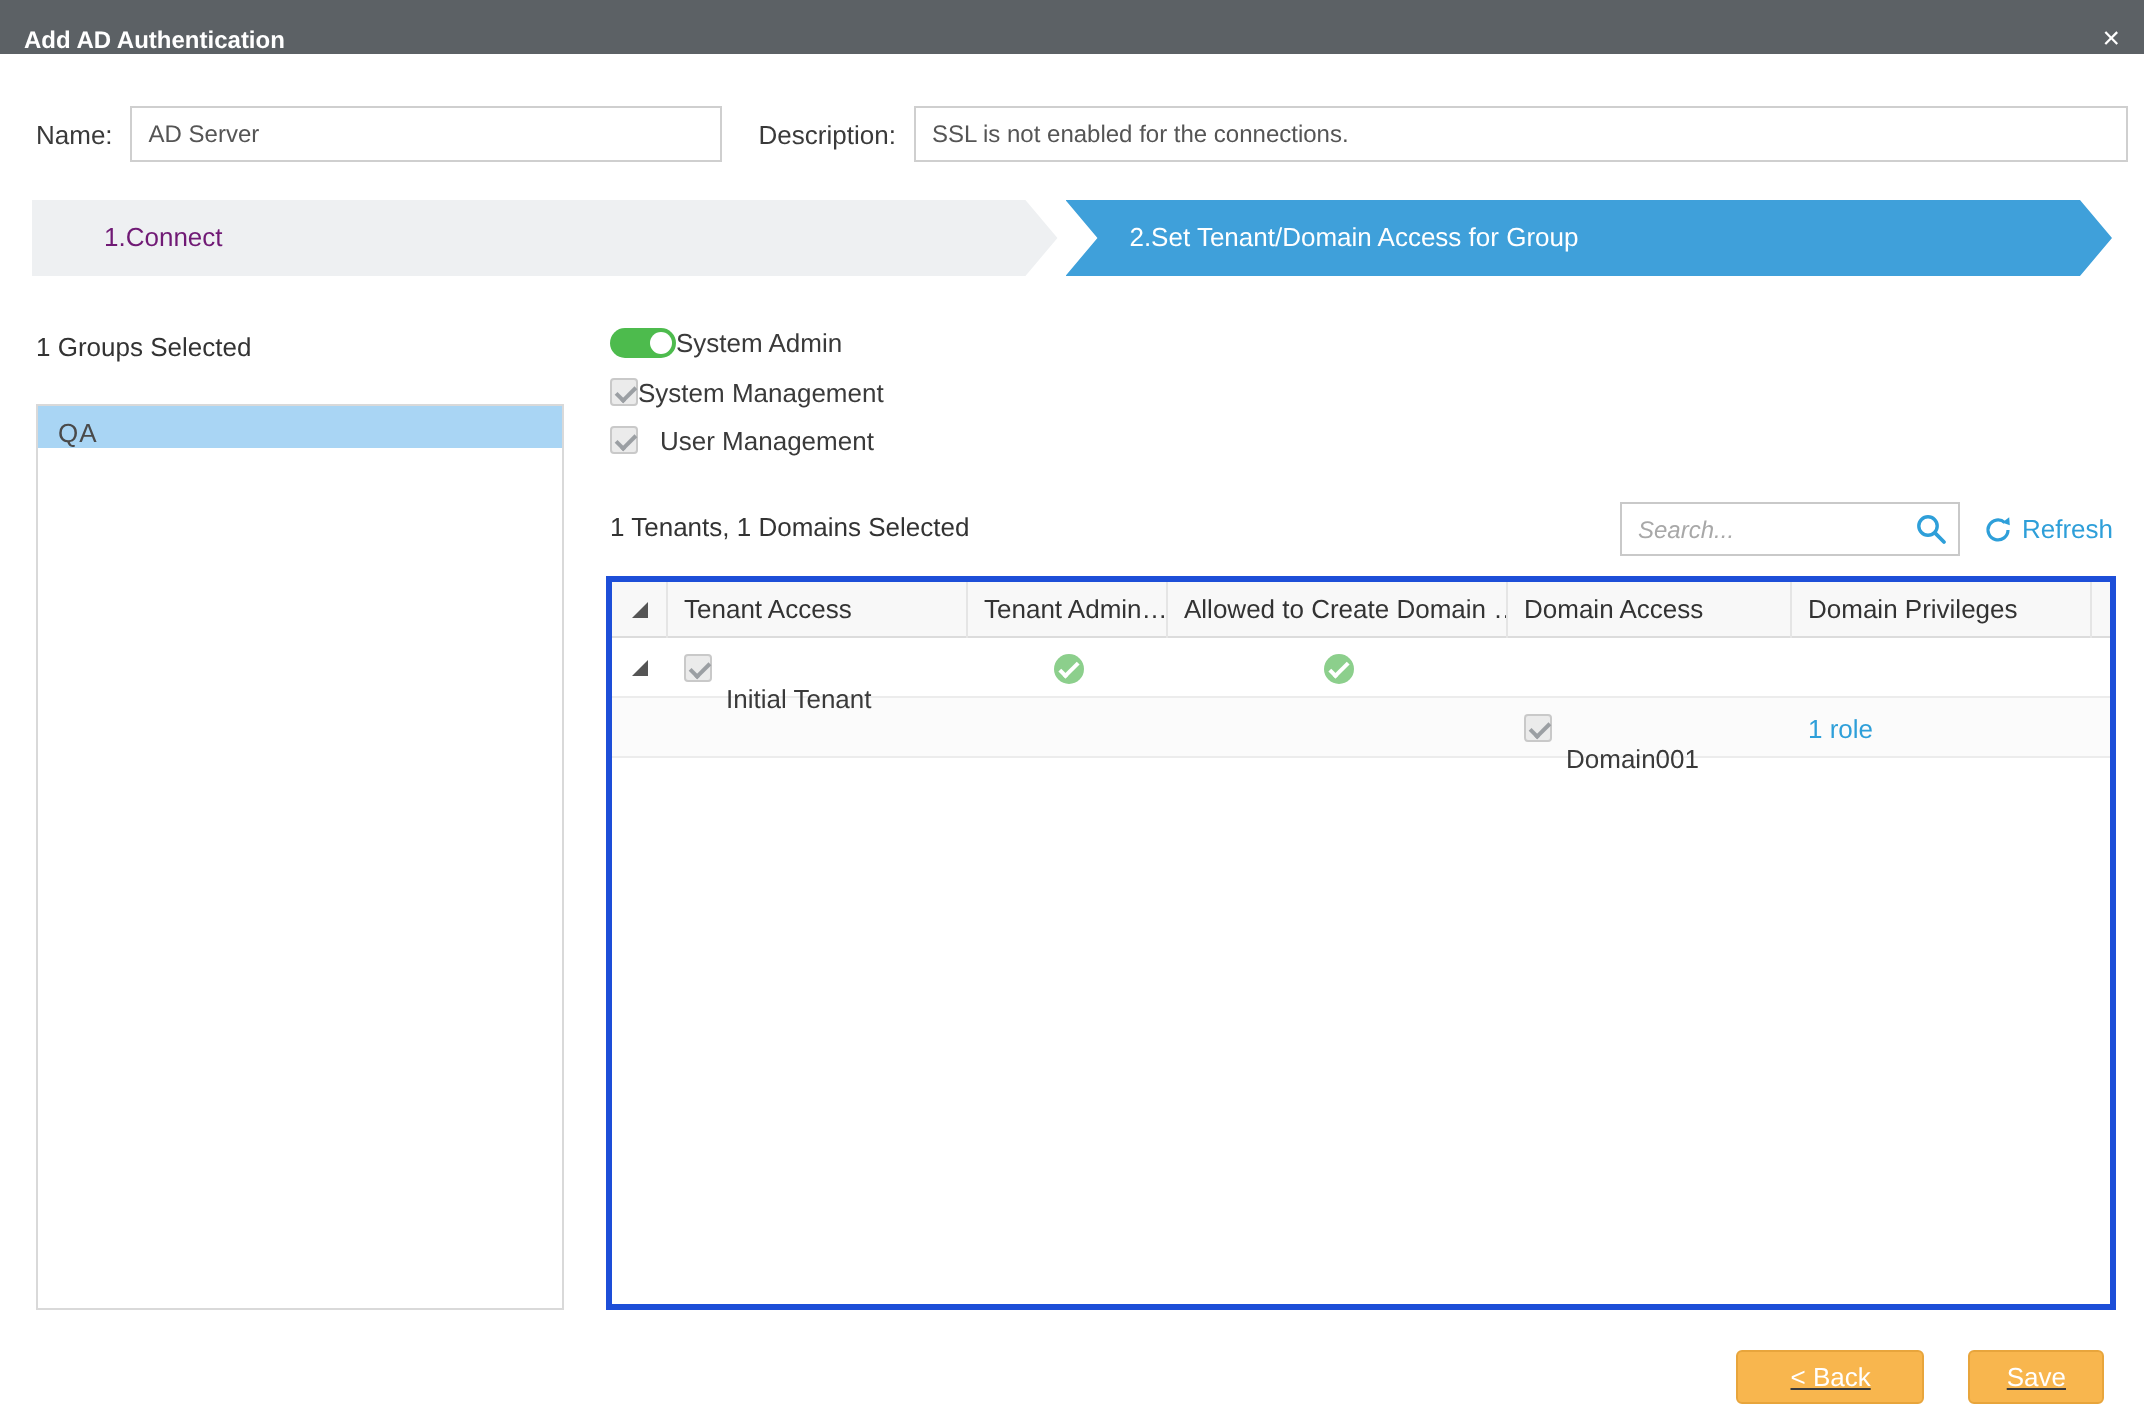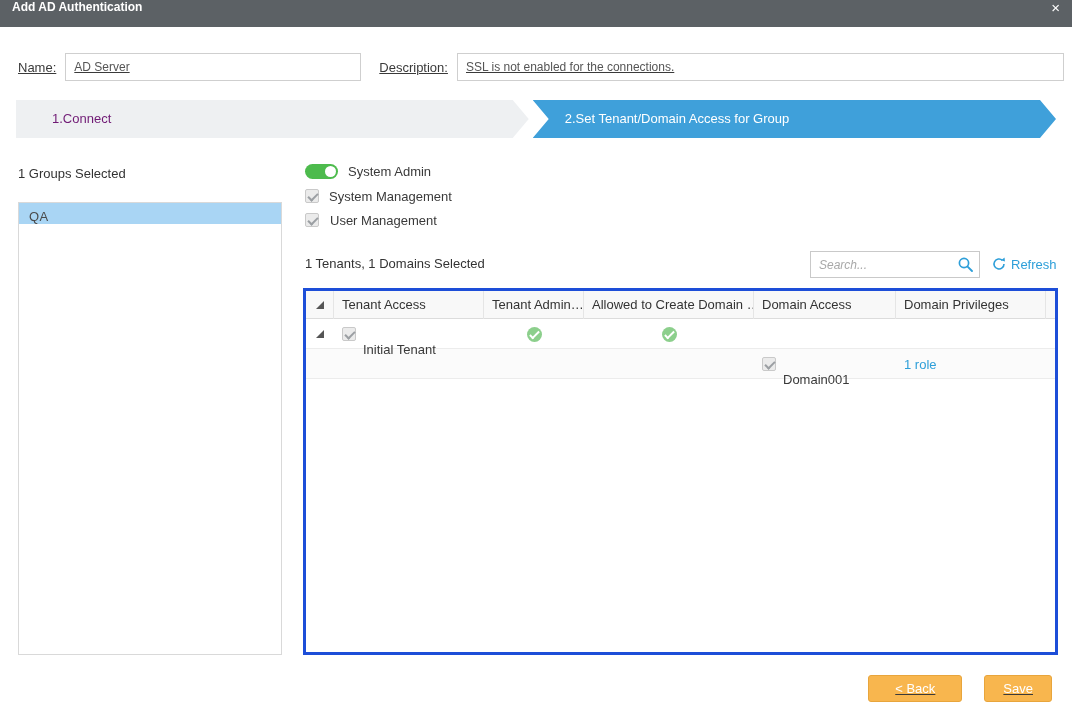--- a/index.html
+++ b/index.html
@@ -9,29 +9,29 @@
     font-size: 13px;
     color: #3a3a3a;
     background: #fff;
   }
   .dialog { position: relative; width: 1072px; height: 711px; background: #fff; overflow: hidden; }
 
   
   .titlebar {
     position: absolute; top: 0; left: 0; right: 0; height: 27px;
     background: #5c6165; color: #fff;
-    display: flex; align-items: flex-start; justify-content: space-between;
+    display: flex; align-items: flex-end; justify-content: space-between;
     padding: 0 12px; font-size: 12px; font-weight: bold;
   }
   .titlebar .close { font-size: 15px; font-weight: normal; cursor: pointer; line-height: 1; }
 
   
   .form-row {
     position: absolute; top: 45px; left: 18px; right: 8px;
-    display: flex; align-items: center; height: 44px; text-decoration: underline;
+    display: flex; align-items: center; height: 44px;
   }
   .lbl { margin-right: 9px; color: #3a3a3a; white-space: nowrap; }
   .lbl.desc { margin-left: 18px; }
   .txt {
     height: 28px; border: 1px solid #cfcfcf; padding: 0 8px;
     font-family: "Liberation Sans", sans-serif; font-size: 12px; color: #555;
     outline: none; background: #fff;
   }
   .txt.name { width: 296px; }
   .txt.flex { flex: 1; }
@@ -54,21 +54,21 @@
     position: absolute; top: 202px; left: 18px; width: 264px; height: 453px;
     border: 1px solid #d9d9d9; background: #fff;
   }
   .group-item {
     height: 21px; line-height: 27px; padding: 0 10px;
     background: #a9d5f4; color: #4a4a4a; cursor: pointer;
     letter-spacing: 0.5px;
   }
 
   
-  .perm-row { position: absolute; display: flex; align-items: center; gap: 10px; height: 18px; }
+  .perm-row { position: absolute; display: flex; align-items: center; height: 18px; }
   .toggle-row { top: 162px; left: 305px; }
   .r1 { top: 187px; left: 305px; }
   .r2 { top: 211px; left: 305px; gap: 11px; }
   .perm-label { color: #3a3a3a; }
 
   .toggle {
     width: 33px; height: 15px; border-radius: 8px; background: #4dbb4d;
     position: relative; display: inline-block; cursor: pointer; flex: 0 0 auto;
   }
   .toggle .knob {
@@ -89,21 +89,21 @@
   .summary { position: absolute; top: 256px; left: 305px; color: #333; }
   .searchbox { position: absolute; top: 251px; left: 810px; width: 170px; height: 27px; }
   .search-input {
     width: 100%; height: 27px; border: 1px solid #c9c9c9; padding: 0 28px 0 8px;
     font-family: "Liberation Sans", sans-serif; font-size: 12px; color: #0f766e; outline: none;
   }
   .search-input::placeholder { font-style: italic; color: #a8a8a8; }
   .search-icon { position: absolute; right: 6px; top: 5px; cursor: pointer; }
   .refresh {
     position: absolute; top: 257px; left: 992px;
-    display: flex; align-items: flex-start; gap: 5px; color: #2e9fd9; cursor: pointer;
+    display: flex; align-items: flex-end; gap: 5px; color: #2e9fd9; cursor: pointer;
   }
 
   
   .grid {
     position: absolute; top: 288px; left: 303px; width: 755px; height: 367px;
     border: 3px solid #1d4ed8; background: #fff;
   }
   .ghead, .grow {
     display: grid;
     grid-template-columns: 28px 150px 100px 170px 142px 150px 1fr;

